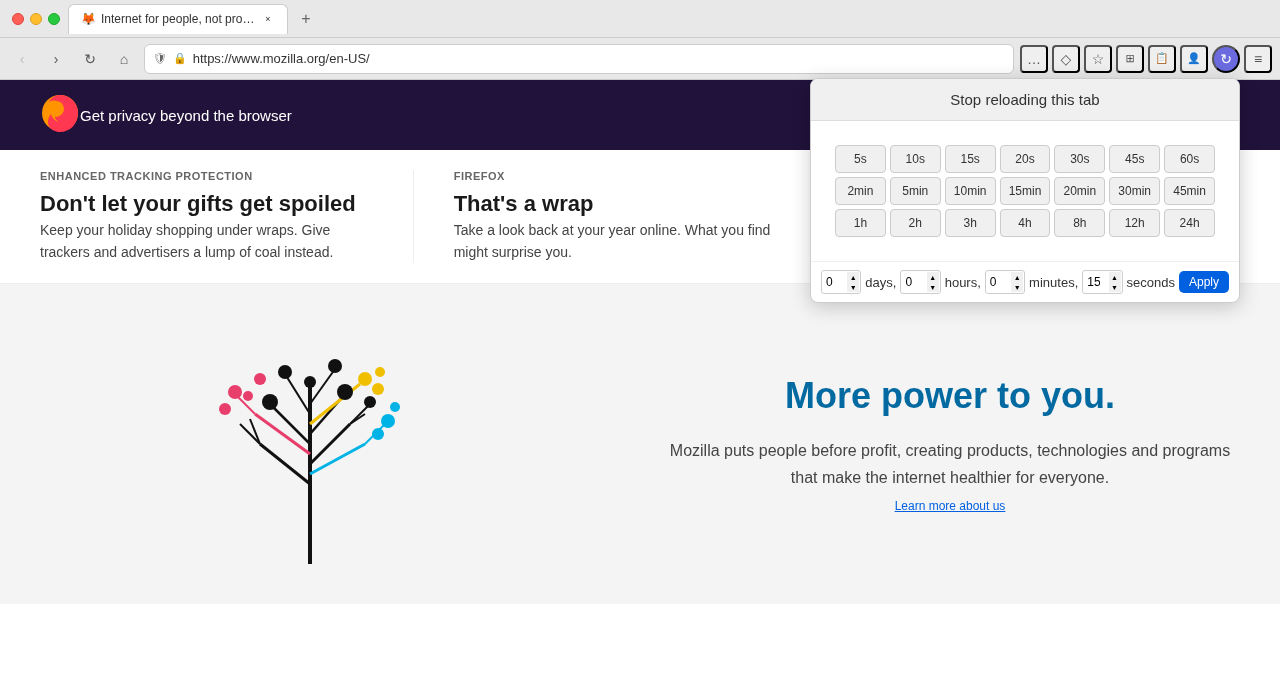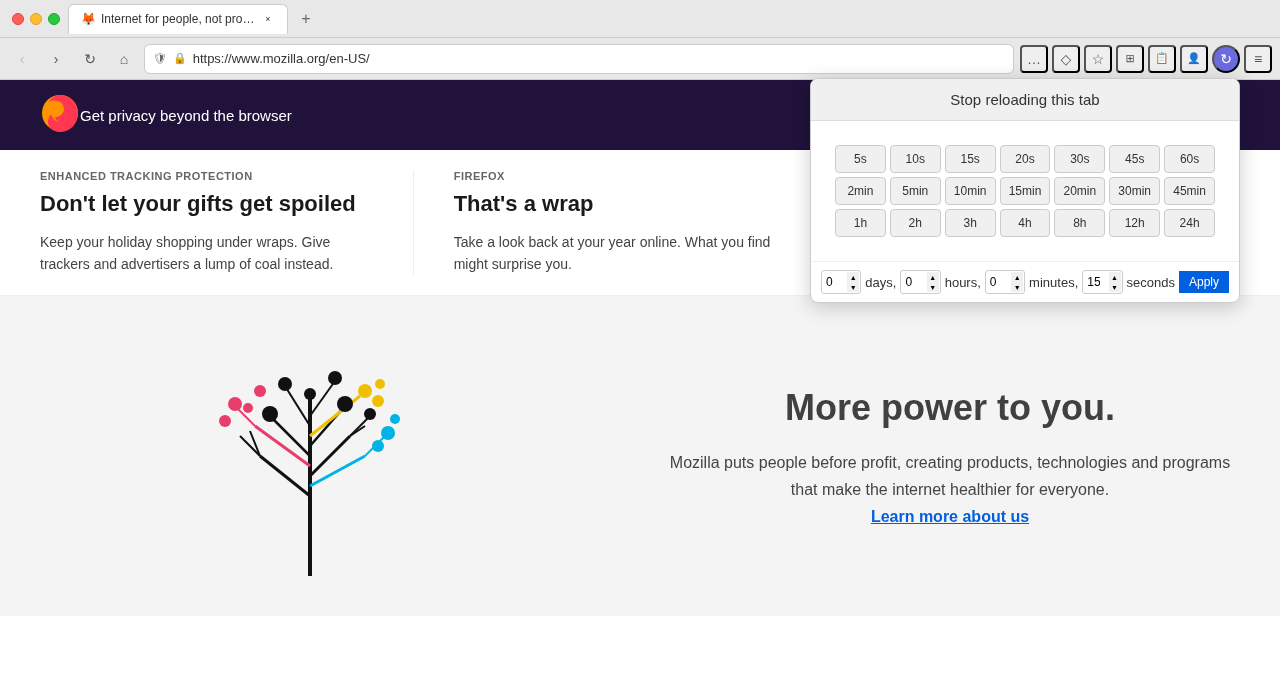--- a/index.html
+++ b/index.html
@@ -119,21 +119,20 @@
       color: #666;
       font-weight: 600;
       text-transform: uppercase;
       margin-bottom: 8px;
       letter-spacing: 0.5px;
     }
     .article-title {
       font-size: 22px;
       font-weight: 700;
       color: #1a1a1a;
-      margin-bottom: 12px;
       line-height: 1.3;
     }
     .article-body {
       font-size: 14px;
       color: #444;
       line-height: 1.6;
     }
 
     .article-col { flex: 1; padding-right: 32px; border-right: 1px solid #eee; }
     .article-col:last-child { border-right: none; }
@@ -154,33 +153,33 @@
       min-height: 280px;
     }
     .text-side {
       flex: 1;
       padding: 40px;
       text-align: center;
     }
     .power-title {
       font-size: 36px;
       font-weight: 800;
-      color: #404040;
+      color: #0369a1;
       margin-bottom: 20px;
     }
     .power-body {
       font-size: 16px;
       color: #444;
       line-height: 1.7;
       margin-bottom: 4px;
     }
     .learn-more-link {
       color: #0060df;
-      font-size: 16px;
-      font-weight: 700;
+      font-size: 12px;
+      font-weight: 400;
       text-decoration: underline;
       cursor: pointer;
     }
 
     
     .popup-overlay {
       position: fixed;
       top: 78px;
       right: 40px;
       width: 430px;
@@ -264,21 +263,21 @@
       cursor: pointer;
       display: flex;
       align-items: center;
       justify-content: center;
       padding: 0;
     }
     .apply-btn {
       background: #0060df;
       color: white;
       border: none;
-      border-radius: 0;
+      border-radius: 5px;
       padding: 4px 10px;
       font-size: 12px;
       cursor: pointer;
       font-weight: 500;
     }
 
     
     .tree-illustration { width: 280px; height: 280px; }
 
     

